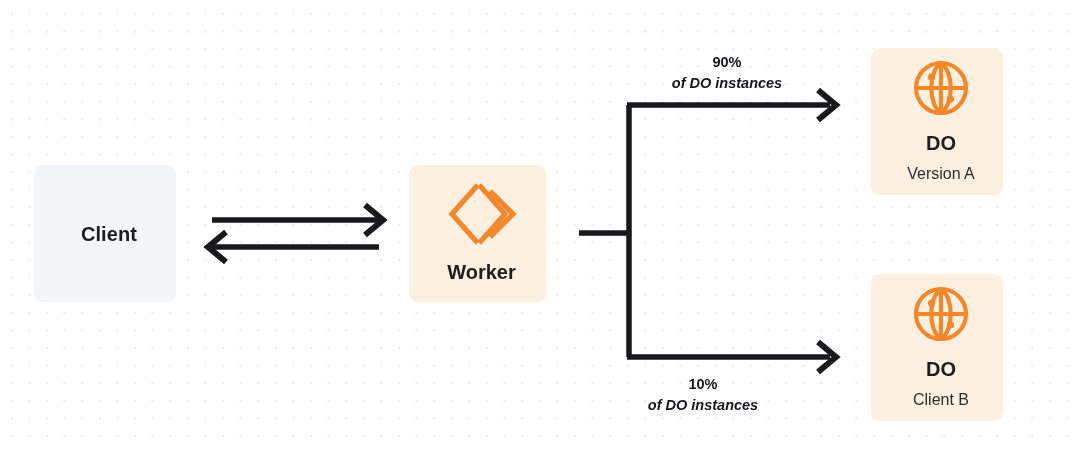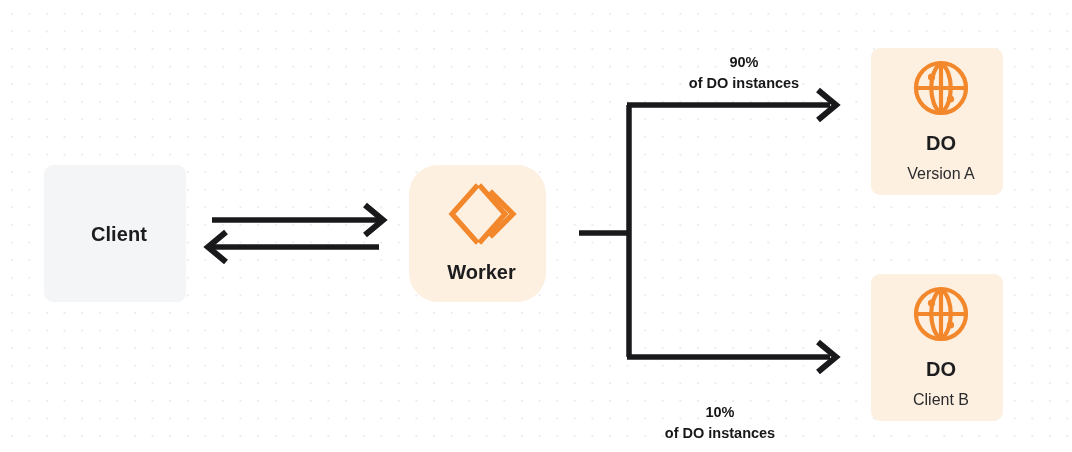--- a/index.html
+++ b/index.html
@@ -26,33 +26,32 @@
     position: absolute;
     box-sizing: border-box;
     border-radius: 9px;
     display: flex;
     flex-direction: column;
     align-items: center;
     justify-content: center;
     padding-left: 8px;
   }
   .node-client {
-    left: 44px;
+    left: 34px;
     top: 165px;
     width: 142px;
     height: 137px;
     background: #f4f5f7;
   }
   .node-worker {
     left: 409px;
     top: 165px;
     width: 137px;
     height: 137px;
     background: #fdf0e1;
-    border-radius: 29px;
   }
   .node-do-a {
     left: 871px;
     top: 48px;
     width: 132px;
     height: 147px;
     background: #fdf0e1;
   }
   .node-do-b {
     left: 871px;
@@ -109,32 +108,31 @@
   .edge-label {
     position: absolute;
     text-align: center;
     font-size: 14.5px;
     font-weight: 700;
     color: #17171a;
     line-height: 1.45;
     white-space: nowrap;
   }
   .edge-label-top {
-    left: 637px;
+    left: 620px;
     top: 52px;
     width: 214px;
   }
   .edge-label-bottom {
-    left: 613px;
+    left: 596px;
     top: 374px;
     width: 214px;
-    margin-top: 28px;
   }
   .edge-label .pct { display: block; }
-  .edge-label .sub { display: block; }
+  .edge-label .sub { display: block; font-style: italic; }
 </style>
 </head>
 <body>
 
 <div class="canvas">
 
   <svg class="edges" viewBox="0 0 1072 452" xmlns="http://www.w3.org/2000/svg">
     <g fill="none" stroke="#19191c" stroke-width="5.5" stroke-linecap="butt" stroke-linejoin="miter">
 
       <line x1="212" y1="220" x2="379" y2="220"></line>

